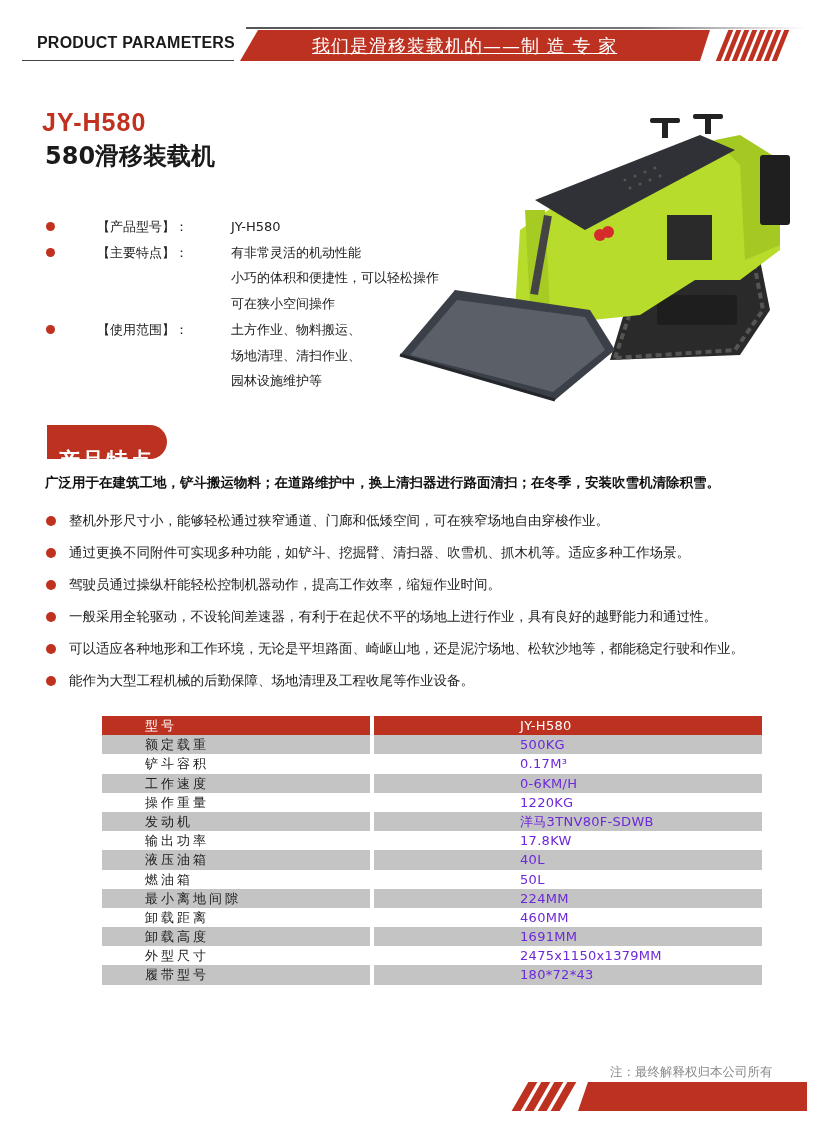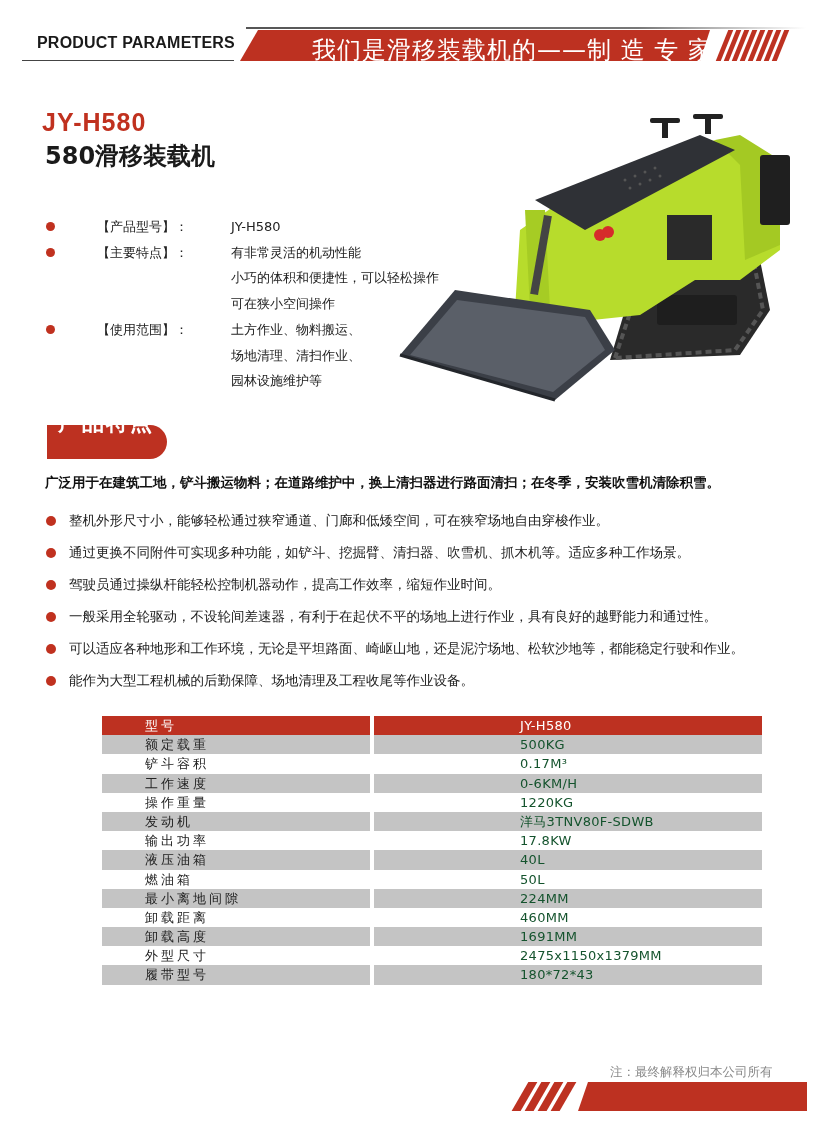--- a/index.html
+++ b/index.html
@@ -3,44 +3,44 @@
 <meta charset="utf-8">
 <style>
   html,body{margin:0;padding:0;background:#fff;}
   body{width:840px;height:1138px;position:relative;overflow:hidden;font-family:"DejaVu Sans","Liberation Sans",sans-serif;color:#222;}
   .abs{position:absolute;}
   
   .hdr-title{left:37px;top:34px;font-family:"Liberation Sans",sans-serif;font-weight:bold;font-size:16px;color:#1a1a1a;letter-spacing:0.2px;}
   .hdr-underline{left:22px;top:60px;width:212px;height:1px;background:#444;}
   .hdr-topline{left:246px;top:27px;width:560px;height:2px;background:linear-gradient(90deg,#555 0%,#777 70%,#fff 100%);}
   .hdr-band{left:240px;top:30px;width:470px;height:31px;background:#bd3121;clip-path:polygon(18px 0,100% 0,calc(100% - 10px) 100%,0 100%);}
-  .hdr-slogan{left:312px;top:34px;font-size:24px;color:#fff;letter-spacing:1px;}
+  .hdr-slogan{left:312px;top:34px;font-size:18px;color:#fff;letter-spacing:1px;text-decoration:underline;}
   .stripes{display:flex;gap:3px;}
   .stripe{width:5px;height:31px;background:#bd3121;transform:skewX(-22deg);}
   
   .model{left:42px;top:108px;font-family:"Liberation Sans",sans-serif;font-weight:bold;font-size:25px;color:#c0311f;letter-spacing:1px;}
   .name{left:45px;top:140px;font-size:24px;font-weight:bold;color:#1a1a1a;}
   .spec-list{left:46px;top:214px;font-size:13px;line-height:25.7px;color:#222;}
   .spec-row{display:flex;gap:38px;}
   .dot{display:inline-block;width:9px;height:9px;border-radius:50%;background:#c0311f;margin-right:4px;margin-top:8px;flex:none;}
   .spec-label{width:96px;flex:none;}
   .spec-vals div{white-space:nowrap;}
   .machine{left:395px;top:110px;width:420px;height:310px;}
   
   .feat-badge{left:47px;top:425px;width:120px;height:34px;background:#bd3121;border-radius:0 17px 17px 0;}
-  .feat-badge-text{left:58px;top:408px;font-size:22px;font-weight:bold;color:#fff;letter-spacing:2px;}
+  .feat-badge-text{left:58px;top:446px;font-size:22px;font-weight:bold;color:#fff;letter-spacing:2px;}
   .intro{left:45px;top:474px;font-size:13.5px;font-weight:bold;color:#111;white-space:nowrap;}
   .bullets{left:46px;top:505px;font-size:13.5px;color:#222;}
   .bullet{display:flex;align-items:center;height:32px;white-space:nowrap;}
   .bullet .dot{margin-top:0;margin-right:13px;width:10px;height:10px;}
   
   .table{left:102px;top:716px;width:660px;}
   .trow{display:flex;height:19.2px;margin-bottom:0;}
   .tcell-l{width:268px;margin-right:4px;padding-left:43px;box-sizing:border-box;font-size:13px;letter-spacing:3px;line-height:19px;color:#222;}
-  .tcell-r{flex:1;padding-left:146px;box-sizing:border-box;font-size:13px;line-height:19px;color:#14532d;letter-spacing:0.3px;}
+  .tcell-r{flex:1;padding-left:146px;box-sizing:border-box;font-size:13px;line-height:19px;color:#6d28d9;letter-spacing:0.3px;}
   .trow.hd .tcell-l,.trow.hd .tcell-r{background:#bd3121;color:#fff;}
   .trow.gray .tcell-l,.trow.gray .tcell-r{background:#c4c4c4;}
   
   .note{left:610px;top:1064px;font-size:12.5px;color:#888;white-space:nowrap;}
   .foot-bar{left:578px;top:1082px;width:229px;height:29px;background:#bd3121;clip-path:polygon(10px 0,100% 0,100% 100%,0 100%);}
   .foot-stripes{left:520px;top:1082px;display:flex;gap:4px;}
   .foot-stripes .stripe{width:9px;height:29px;transform:skewX(-30deg);}
 </style>
 </head>
 <body>

